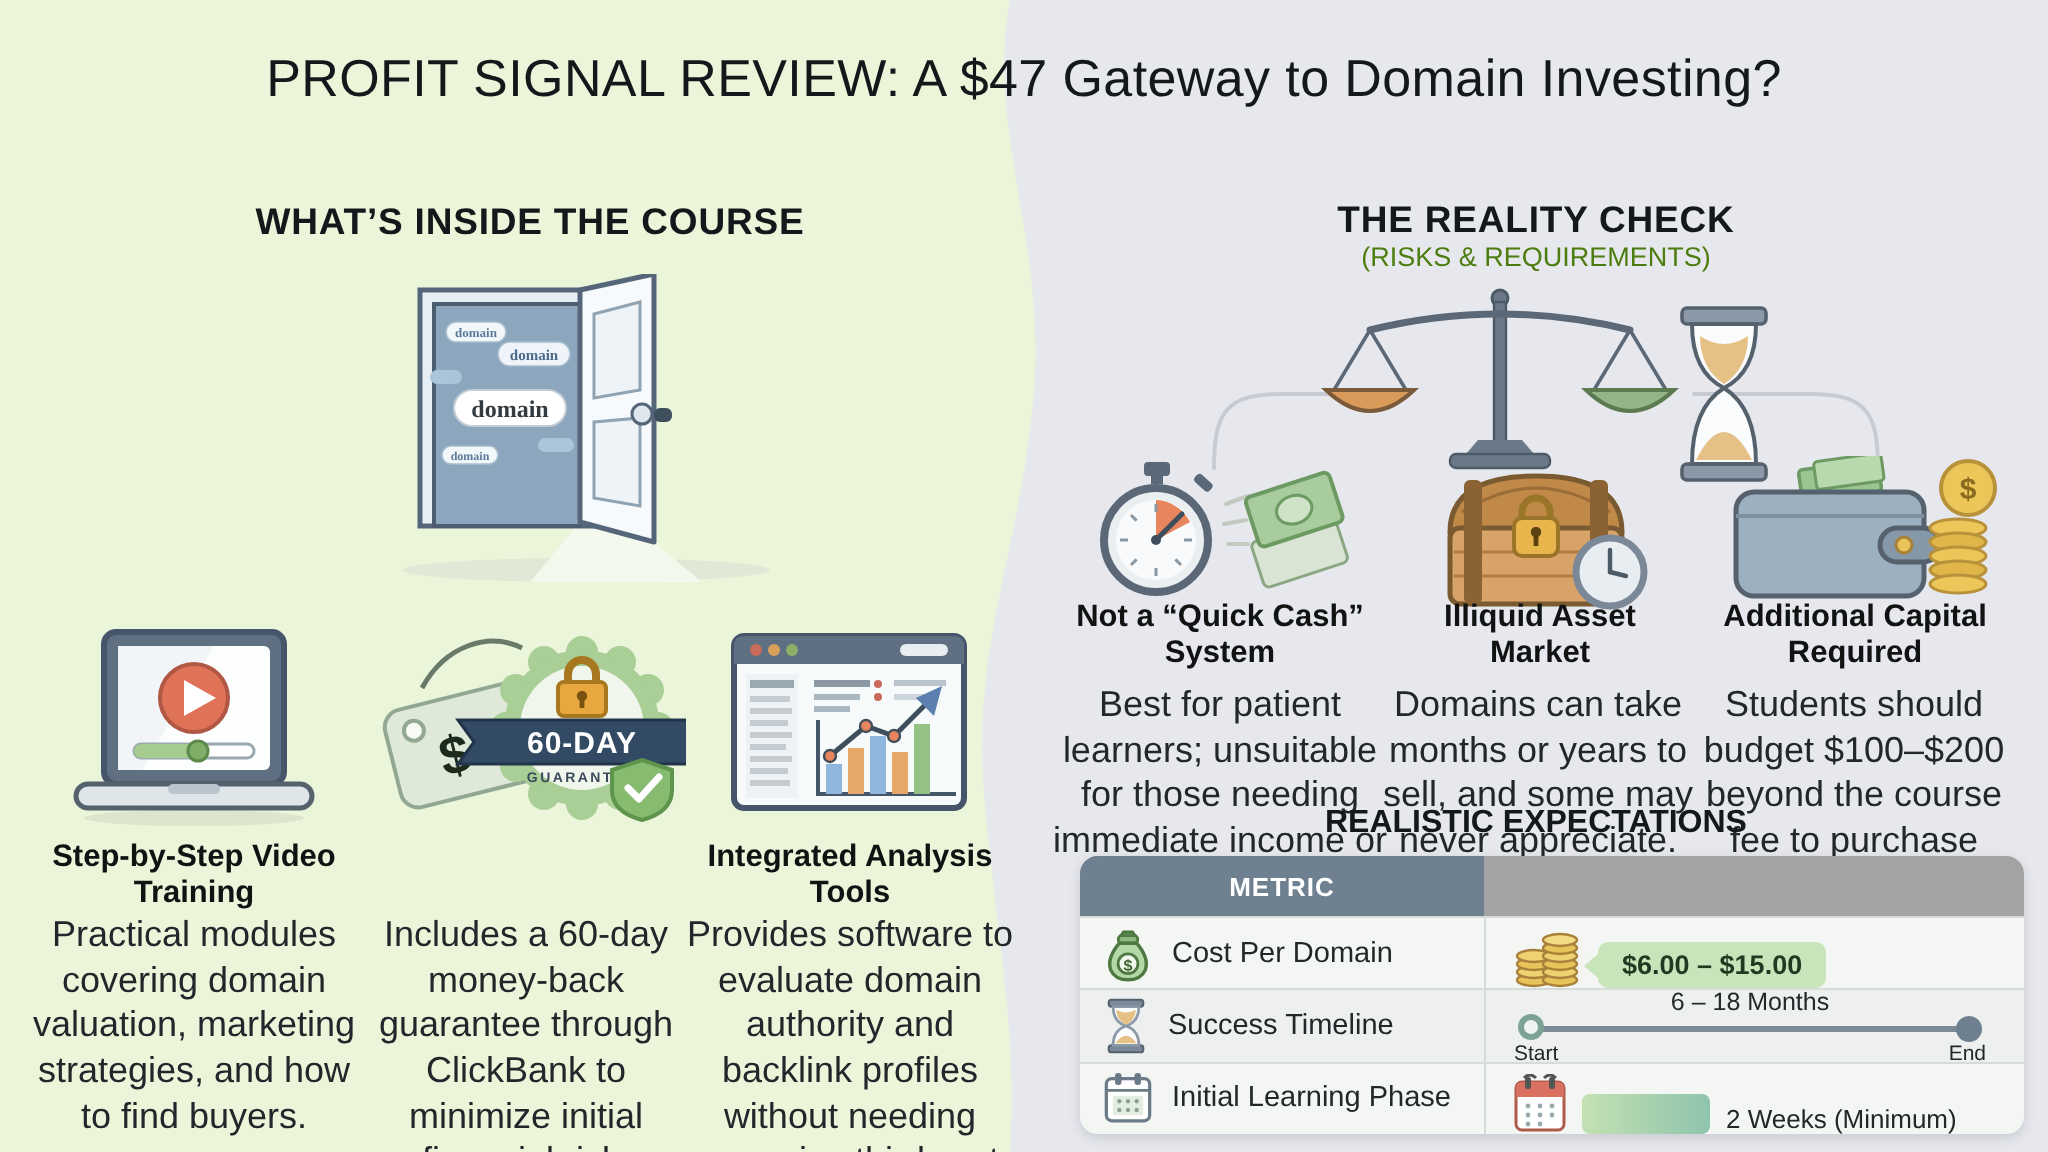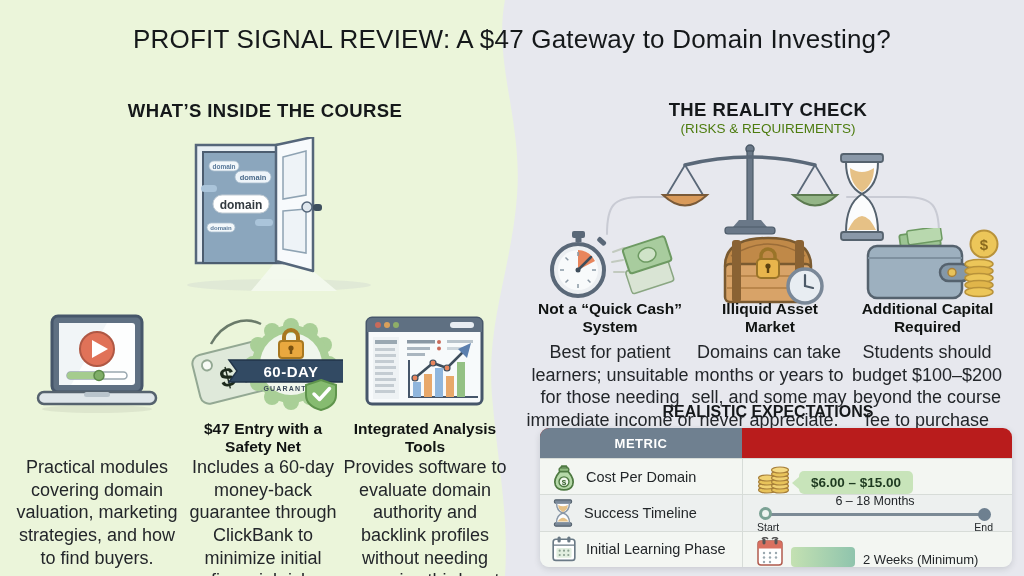--- a/index.html
+++ b/index.html
@@ -11,21 +11,21 @@
   .main-title { width:1024px; top:24px; left:0; text-align:center; font-size:26px; font-weight:normal; color:#15181a; letter-spacing:0.2px; z-index:3; }
   .sec-head { font-size:18.5px; font-weight:bold; color:#15181a; text-align:center; letter-spacing:0.4px; z-index:3; }
   .sec-sub { font-size:13.5px; color:#4d7c0f; text-align:center; z-index:3; }
   .item-title { font-size:15.5px; font-weight:bold; color:#101312; text-align:center; line-height:1.18; z-index:3; }
   .item-desc { font-size:18px; color:#23262a; text-align:center; line-height:1.26; z-index:3; }
   .icon-box { z-index:2; }
   
   .exp-title { font-size:16px; font-weight:bold; color:#15181a; text-align:center; z-index:3; }
   .exp-table { left:540px; top:428px; width:472px; height:139px; border-radius:9px; overflow:hidden;
                box-shadow:0 2px 6px rgba(60,70,80,0.18); z-index:3; display:flex; flex-direction:column; }
-  .exp-header { display:flex; height:30px; background:#b91c1c; gap:2px; }
+  .exp-header { display:flex; height:30px; background:#a3a3a3; gap:2px; }
   .exp-header > div { background:#6f8090; color:#fff; font-size:13px; font-weight:bold; letter-spacing:0.5px;
                display:flex; align-items:center; justify-content:center; }
   .hcol-metric { width:202px; }
   .hcol-value { flex:1; }
   .exp-row { display:flex; flex:1; border-top:1px solid #d7dcd8; }
   .exp-row.alt { background:#edf0ef; }
   .exp-row { background:#f3f6f2; }
   .cell-metric { width:202px; display:flex; align-items:center; gap:10px; padding-left:12px;
                  font-size:14.5px; color:#23272a; }
   .cell-value { flex:1; border-left:1px solid #d7dcd8; display:flex; align-items:flex-end; padding-left:14px; gap:8px; position:relative; }
@@ -52,21 +52,21 @@
     <rect x="0" y="0" width="1024" height="576" fill="#e7e8ee"></rect>
     <path d="M0,0 H505 C493,62 523,122 517,196 C511,272 486,322 492,396 C498,466 509,516 505,576 H0 Z" fill="#ebf5da"></path>
     <path d="M607,234 C607,206 613,197 641,197 L699,197" fill="none" stroke="#c9cbd4" stroke-width="2" stroke-linecap="round"></path>
     <path d="M847,197 L905,197 C933,197 939,206 939,234" fill="none" stroke="#c9cbd4" stroke-width="2" stroke-linecap="round"></path>
   </svg>
 
   <div class="abs main-title">PROFIT SIGNAL REVIEW: A $47 Gateway to Domain Investing?</div>
 
   <div class="abs sec-head" style="left:80px; top:100px; width:370px;">WHAT’S INSIDE THE COURSE</div>
 
-  <div class="abs icon-box" style="left:171px; top:137px;">
+  <div class="abs icon-box" style="left:185px; top:137px;font-family:Liberation Serif, serif;">
     <svg width="215" height="158" viewBox="0 0 215 158">
       <ellipse cx="108" cy="148" rx="92" ry="6" fill="#dde6d4" opacity="0.8"></ellipse>
       <polygon points="105,124 142,134 166,154 80,154" fill="#f4f9ee" opacity="0.9"></polygon>
       <rect x="25" y="8" width="87" height="118" fill="#e8eff4" stroke="#55667a" stroke-width="2.5"></rect>
       <rect x="32" y="15" width="73" height="111" fill="#8ba6bd" stroke="#4c5d70" stroke-width="2"></rect>
       <rect x="38" y="24" width="30" height="10" rx="5" fill="#f2f7fa" stroke="#a9bece" stroke-width="0.8"></rect>
       <text x="53" y="31.5" font-size="6.5" font-weight="bold" fill="#5a7a9a" text-anchor="middle">domain</text>
       <rect x="30" y="48" width="16" height="7" rx="3.5" fill="#aac4da"></rect>
       <rect x="64" y="34" width="36" height="12" rx="6" fill="#eef4f9" stroke="#a9bece" stroke-width="0.8"></rect>
       <text x="82" y="43" font-size="7.5" font-weight="bold" fill="#4a6a8a" text-anchor="middle">domain</text>
@@ -91,20 +91,21 @@
       <polygon points="37,11 85,11 49,73 37,73" fill="#f1f5f7"></polygon>
       <circle cx="75" cy="37" r="17" fill="#e07258" stroke="#b05844" stroke-width="2"></circle>
       <polygon points="70,28 70,46 86,37" fill="#ffffff"></polygon>
       <rect x="45" y="60" width="60" height="7" rx="3.5" fill="#ffffff" stroke="#9aa8b0" stroke-width="1.5"></rect>
       <rect x="45" y="60" width="32" height="7" rx="3.5" fill="#a5cc8e"></rect>
       <circle cx="77" cy="63.5" r="5" fill="#7fae68" stroke="#5c8a4a" stroke-width="1.5"></circle>
       <rect x="16" y="80" width="118" height="12" rx="6" fill="#dfe6ea" stroke="#55626e" stroke-width="2.5"></rect>
       <rect x="62" y="80" width="26" height="5" rx="2.5" fill="#b9c4cc"></rect>
     </svg>
   </div>
+  <div class="abs item-title" style="left:17px; top:420px; width:160px;">Step-by-Step Video Training</div>
   <div class="abs item-desc" style="left:10px; top:456px; width:174px;">Practical modules covering domain valuation, marketing strategies, and how to find buyers.</div>
 
   <div class="abs icon-box" style="left:183px; top:308px;">
     <svg width="160" height="110" viewBox="0 0 160 110">
       <g transform="rotate(-14 55 62)">
         <rect x="12" y="38" width="84" height="50" rx="9" fill="#dfe9da" stroke="#93a893" stroke-width="2"></rect>
         <circle cx="26" cy="50" r="5" fill="#f7faf5" stroke="#93a893" stroke-width="2"></circle>
         <text x="58" y="76" font-size="27" font-weight="bold" fill="#1c2a1c" text-anchor="middle">$47</text>
       </g>
       <path d="M28,36 C40,14 62,8 78,16" fill="none" stroke="#6a7a6a" stroke-width="2.5"></path>
@@ -130,21 +131,20 @@
         <circle cx="108" cy="40" r="2.6" fill="#7a5210"></circle>
         <rect x="106.8" y="41" width="2.4" height="5" fill="#7a5210"></rect>
         <polygon points="46,52 170,52 162,63 170,74 46,74 54,63" fill="#324a63" stroke="#22344a" stroke-width="1.5"></polygon>
         <text x="108" y="68.5" font-size="15" font-weight="bold" fill="#ffffff" text-anchor="middle" letter-spacing="0.5">60-DAY</text>
         <text x="108" y="83" font-size="7" font-weight="bold" fill="#3a4a5a" text-anchor="middle" letter-spacing="1.2">GUARANTEE</text>
         <path d="M138,72 l15,5 v10 q0,11 -15,15 q-15,-4 -15,-15 v-10 Z" fill="#86bb70" stroke="#5f944c" stroke-width="2"></path>
         <path d="M131,86 l5.5,5.5 l10,-11" fill="none" stroke="#ffffff" stroke-width="3.5" stroke-linecap="round" stroke-linejoin="round"></path>
       </g>
     </svg>
   </div>
-  <div class="abs item-title" style="left:183px; top:420px; width:160px;">$47 Entry with a Safety Net</div>
   <div class="abs item-desc" style="left:176px; top:456px; width:174px;">Includes a 60-day money-back guarantee through ClickBank to minimize initial financial risk.</div>
 
   <div class="abs icon-box" style="left:357px; top:312px;">
     <svg width="135" height="100" viewBox="0 0 135 100">
       <rect x="10" y="6" width="115" height="86" rx="5" fill="#f7fafb" stroke="#46566a" stroke-width="3"></rect>
       <path d="M10,11 q0,-5 5,-5 h105 q5,0 5,5 v9 h-115 Z" fill="#5f7082"></path>
       <circle cx="21" cy="13" r="3" fill="#c96a5a"></circle>
         <circle cx="30" cy="13" r="3" fill="#d9a05a"></circle>
         <circle cx="39" cy="13" r="3" fill="#8fae68"></circle>
       <rect x="93" y="10" width="24" height="6" rx="3" fill="#e8edf2"></rect>

